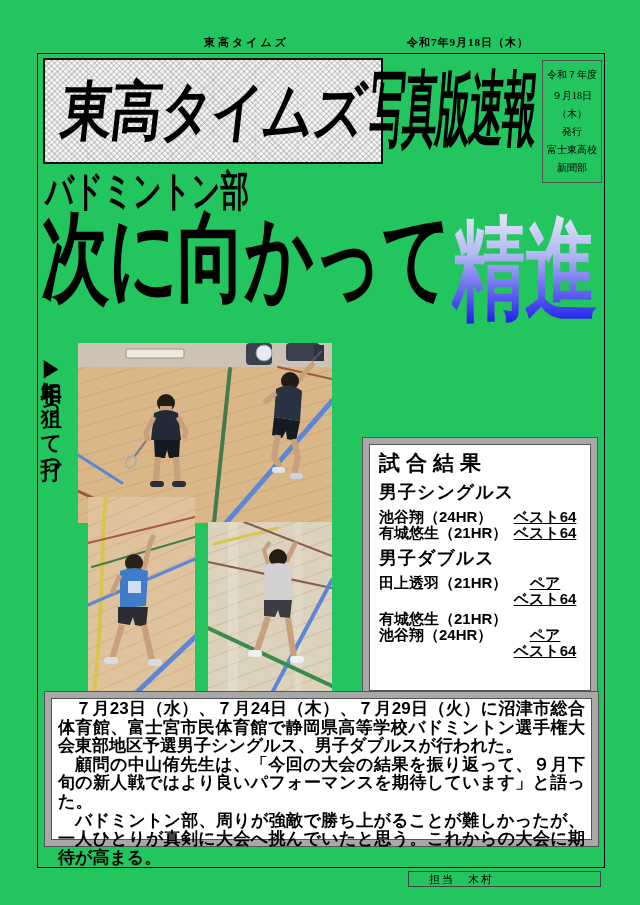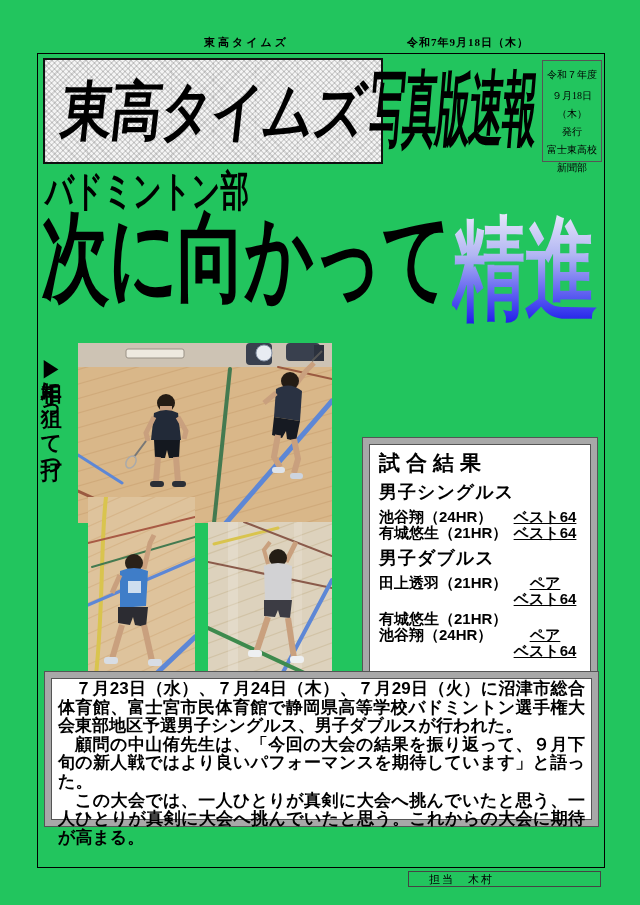--- a/index.html
+++ b/index.html
@@ -15,21 +15,21 @@
     background-color:#f4f4f4;
     background-image:
       repeating-linear-gradient(45deg, rgba(0,0,0,0.12) 0 1.5px, transparent 1.5px 4px),
       repeating-linear-gradient(-45deg, rgba(0,0,0,0.12) 0 1.5px, transparent 1.5px 4px),
       repeating-linear-gradient(90deg, rgba(0,0,0,0.06) 0 1px, transparent 1px 42px);
     display:flex;align-items:center;justify-content:center;}
   .mast-title{font:bold 64px/1 "Liberation Sans",sans-serif;white-space:nowrap;
     transform:scaleX(0.8) skewX(-8deg);letter-spacing:-2px;}
   .edition{position:absolute;left:374px;top:64px;font:bold 82px/1.1 "Liberation Sans",sans-serif;
     white-space:nowrap;transform:scaleX(0.42) skewX(-11deg);transform-origin:0 0;letter-spacing:-3px;}
-  .issue-box{position:absolute;left:542px;top:60px;width:60px;height:102px;border:1px solid #555;box-sizing:border-box;
+  .issue-box{position:absolute;left:542px;top:60px;width:60px;height:123px;border:1px solid #555;box-sizing:border-box;
     font:10px/18px "Liberation Serif",serif;text-align:center;padding-top:5px;}
   .issue-box div:first-child{margin-bottom:3px;}
   
   .hl-club{position:absolute;left:45px;top:168px;font:bold 42px/1.1 "Liberation Serif",serif;
     white-space:nowrap;transform:scaleX(0.68);transform-origin:0 0;}
   .hl-main{position:absolute;left:41px;top:206px;font:bold 98px/1.08 "Liberation Serif",serif;
     white-space:nowrap;transform:scaleX(0.70);transform-origin:0 0;letter-spacing:-2px;}
   .hl-accent{position:absolute;left:452px;top:210px;font:bold 112px/1.05 "Liberation Sans",sans-serif;
     white-space:nowrap;transform:scaleX(0.65);transform-origin:0 0;
     background:linear-gradient(180deg,#eaeafb 0%,#b2b6f3 38%,#4343f0 82%,#1515e4 100%);
@@ -49,21 +49,21 @@
     font:bold 15px/16px "Liberation Sans",sans-serif;}
   .r-title{font-size:21px;line-height:24px;letter-spacing:6px;margin-top:2px;}
   .r-head{font-size:18px;margin-top:9px;letter-spacing:1px;}
   .r-rows{margin-top:9px;}
   .r-row{display:flex;}
   .r-name{flex:1 1 auto;}
   .r-res{flex:0 0 72px;text-align:center;text-decoration:underline;}
   .r-pair{margin-top:9px;}
   .r-pair2{margin-top:4px;}
   
-  .article{position:absolute;left:45px;top:672px;width:553px;height:154px;padding:2px 7px;
+  .article{position:absolute;left:45px;top:692px;width:553px;height:154px;padding:2px 7px;
     font:bold 17px/18.6px "Liberation Sans",sans-serif;text-align:justify;}
   .article p{margin:0;text-indent:1em;}
   
   .credit{position:absolute;left:408px;top:871px;width:193px;height:16px;border:1px solid #444;box-sizing:border-box;
     font:11px/14px "Liberation Serif",serif;padding-left:20px;letter-spacing:2px;}
 </style>
 </head>
 <body>
 
 <div class="page">
@@ -268,20 +268,20 @@
       <div class="r-row">
         <span class="r-name"></span>
         <span class="r-res">ベスト64</span>
       </div>
     </div>
   </div>
 
   <div class="article graybox">
     <p>７月23日（水）、７月24日（木）、７月29日（火）に沼津市総合体育館、富士宮市民体育館で静岡県高等学校バドミントン選手権大会東部地区予選男子シングルス、男子ダブルスが行われた。</p>
     <p>顧問の中山侑先生は、「今回の大会の結果を振り返って、９月下旬の新人戦ではより良いパフォーマンスを期待しています」と語った。</p>
-    <p>この大会では、一人ひとりが真剣に大会へ挑んでいたと思う、一人ひとりが真剣に大会へ挑んでいたと思う。これからの大会に期待が高まる。</p>
+    <p>バドミントン部、周りが強敵で勝ち上がることが難しかったが、一人ひとりが真剣に大会へ挑んでいたと思う。これからの大会に期待が高まる。</p>
   </div>
 
   <div class="credit">
     <span>担当　木村</span>
   </div>
 
 </div>
 
 </body></html>

